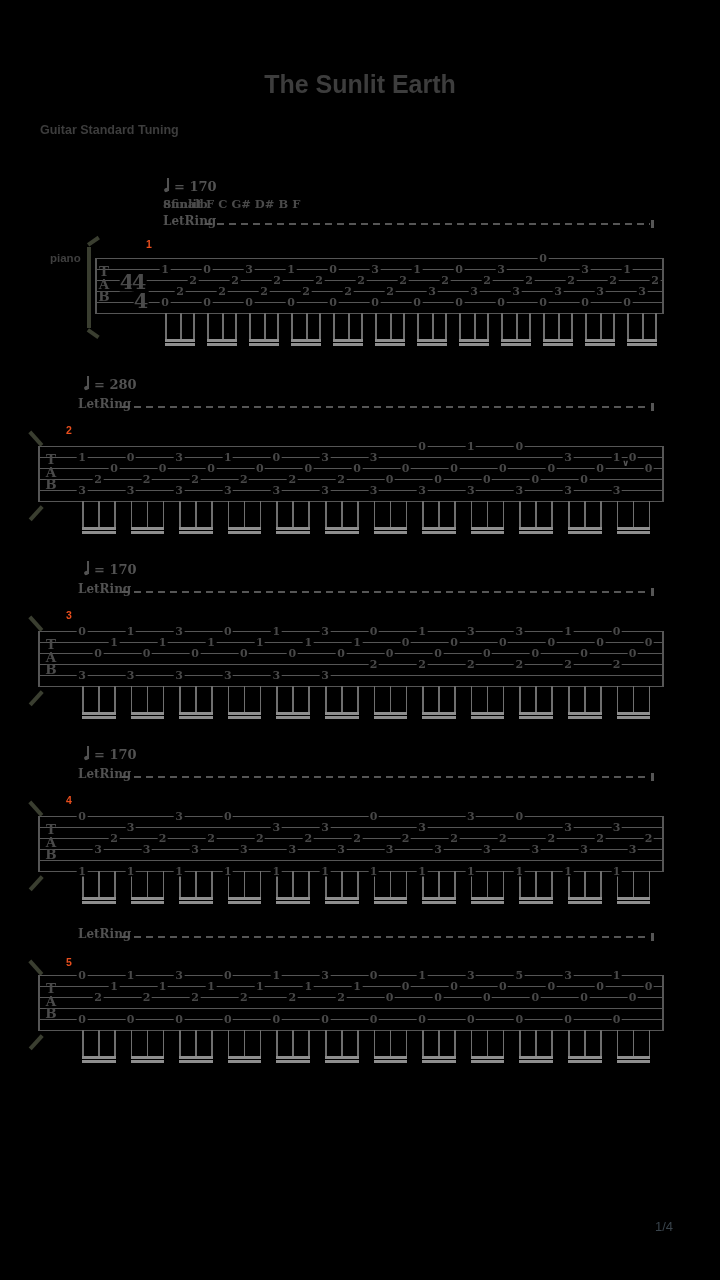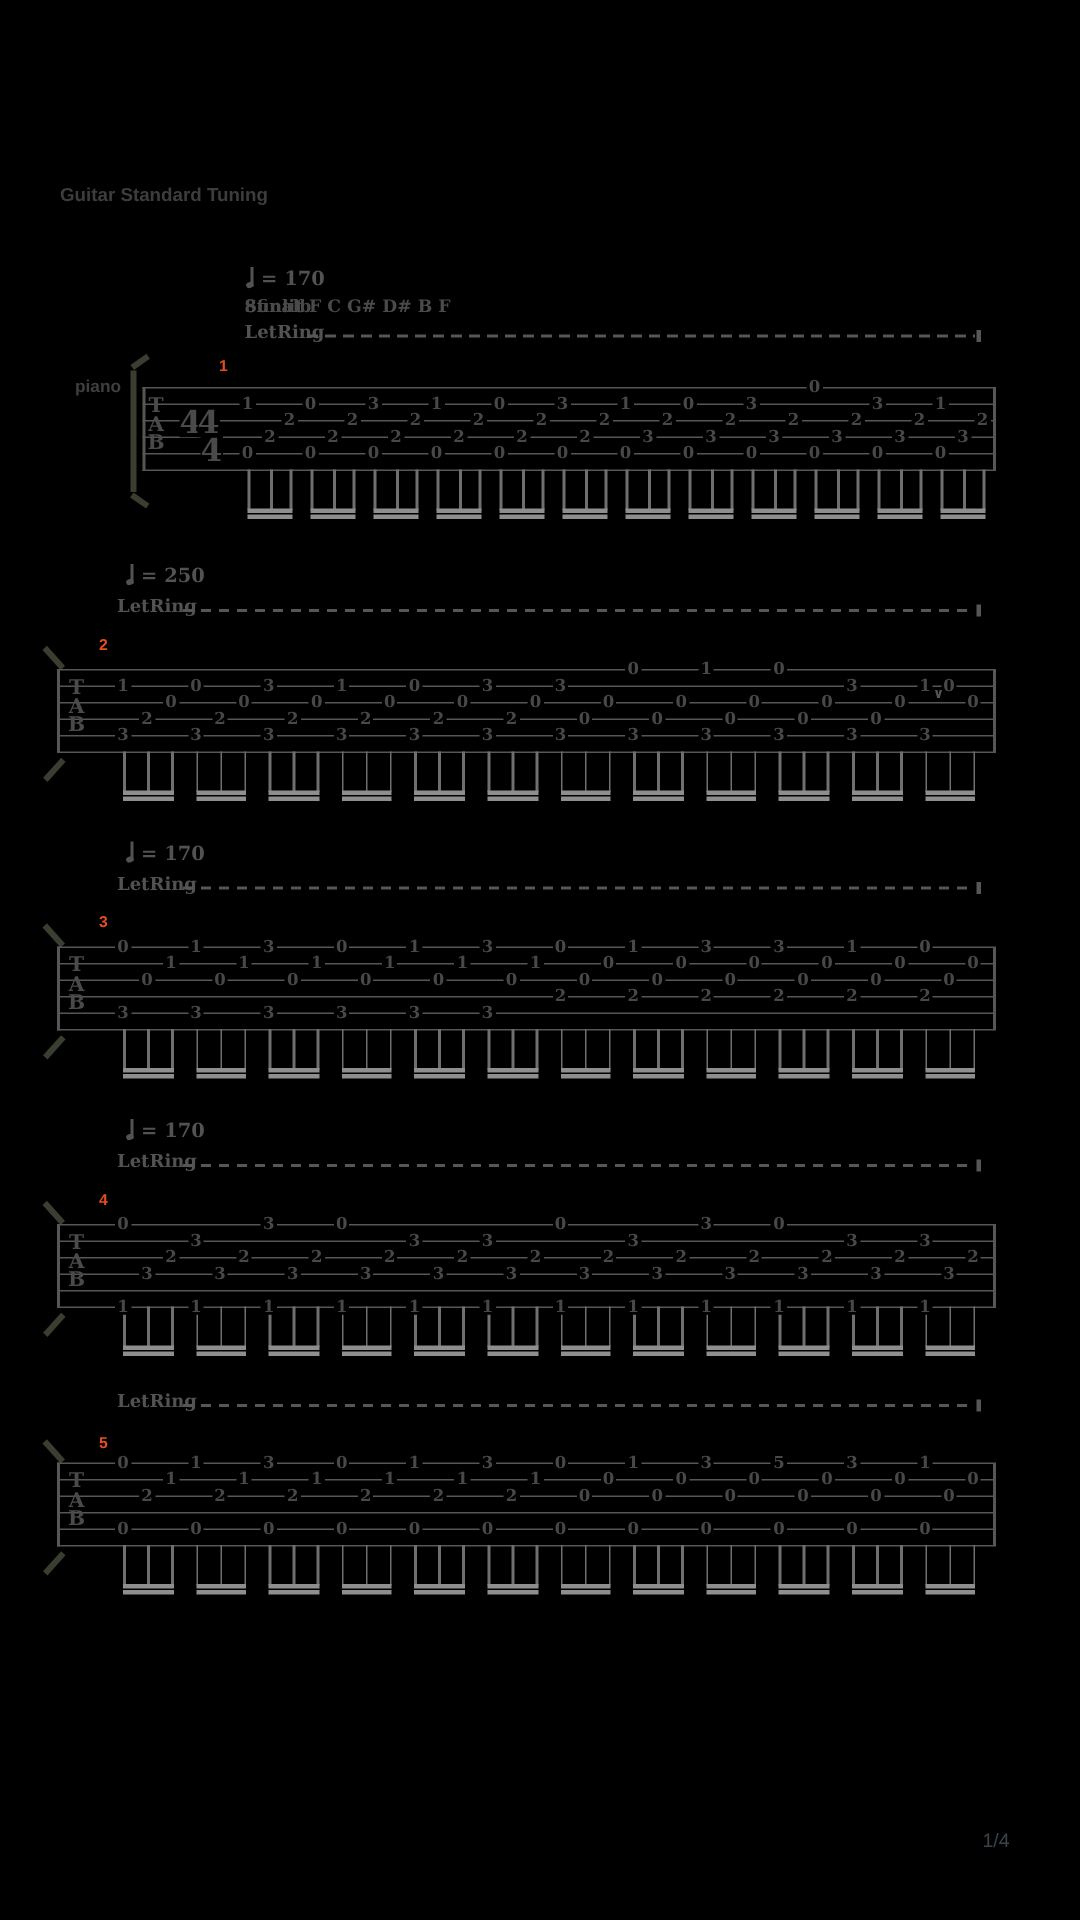--- a/index.html
+++ b/index.html
@@ -26,20 +26,21 @@
   .vmark{font-size:9px;font-weight:700;transform:translate(-50%,-50%);}
   #pageind{font-family:"Liberation Sans", sans-serif;font-size:13px;}
   .piano{font-family:"Liberation Sans", sans-serif;font-size:11.5px;font-weight:700;}
   .nglyph-stem{width:2px;height:13px;}
   .nglyph-head{width:5px;height:3.5px;border-radius:50%;transform:rotate(-20deg);}
 </style>
 </head>
 <body>
 
 <div id="page">
+  <div id="title" class="abs" style="color: rgb(61, 61, 61);">The Sunlit Earth</div>
   <div id="subtitle" class="abs" style="color: rgb(61, 61, 61);">Guitar Standard Tuning</div>
   <div id="systems-root" class="abs" style="left:0;top:0;width:720px;height:1280px;">
       <div class="abs" style="left: 87px; top: 247px; width: 3.5px; height: 81px; background: rgb(58, 62, 48);"></div>
       <div class="abs" style="left: 88px; top: 243px; width: 13px; height: 3.5px; background: rgb(58, 62, 48); transform: rotate(-35deg); transform-origin: left center;"></div>
       <div class="abs" style="left: 88px; top: 328px; width: 13px; height: 3.5px; background: rgb(58, 62, 48); transform: rotate(35deg); transform-origin: left center;"></div>
       <div class="abs piano" style="left: 50px; top: 252px; color: rgb(63, 63, 63);">piano</div>
       <div class="abs staff-line" style="left: 95px; top: 258px; width: 567px; background: rgb(86, 86, 86);"></div>
       <div class="abs staff-line" style="left: 95px; top: 269px; width: 567px; background: rgb(86, 86, 86);"></div>
       <div class="abs staff-line" style="left: 95px; top: 280px; width: 567px; background: rgb(86, 86, 86);"></div>
       <div class="abs staff-line" style="left: 95px; top: 291px; width: 567px; background: rgb(86, 86, 86);"></div>
@@ -178,21 +179,21 @@
       <div class="abs staff-line" style="left: 38px; top: 479px; width: 624px; background: rgb(86, 86, 86);"></div>
       <div class="abs staff-line" style="left: 38px; top: 490px; width: 624px; background: rgb(86, 86, 86);"></div>
       <div class="abs staff-line" style="left: 38px; top: 501px; width: 624px; background: rgb(86, 86, 86);"></div>
       <div class="abs barline" style="left: 38px; top: 446px; height: 56px; background: rgb(86, 86, 86);"></div>
       <div class="abs barline" style="left: 662px; top: 446px; height: 56px; background: rgb(86, 86, 86);"></div>
       <div class="abs tabletter" style="left: 51px; top: 459px; color: rgb(74, 74, 74);">T</div>
       <div class="abs tabletter" style="left: 51px; top: 471.5px; color: rgb(74, 74, 74);">A</div>
       <div class="abs tabletter" style="left: 51px; top: 484px; color: rgb(74, 74, 74);">B</div>
       <div class="abs nglyph-stem" style="left: 87px; top: 376px; background: rgb(82, 82, 82);"></div>
       <div class="abs nglyph-head" style="left: 84px; top: 386px; background: rgb(82, 82, 82);"></div>
-      <div class="abs tempo-text" style="left: 94px; top: 377px; color: rgb(82, 82, 82);">= 250</div>
+      <div class="abs tempo-text" style="left: 94px; top: 377px; color: rgb(82, 82, 82);">= 280</div>
       <div class="abs letring" style="left: 78px; top: 397px; color: rgb(82, 82, 82);">LetRing</div>
       <div class="abs dash" style="left: 122px; top: 406px; width: 528px; background: repeating-linear-gradient(to right, rgb(86, 86, 86) 0px, rgb(86, 86, 86) 7px, transparent 7px, transparent 12px);"></div>
       <div class="abs" style="left: 651px; top: 403px; width: 2.5px; height: 8px; background: rgb(86, 86, 86);"></div>
       <div class="abs redno" style="left: 66px; top: 424px; color: rgb(232, 78, 29);">2</div>
       <div class="abs stem" style="left: 82px; top: 501px; height: 27px; background: rgb(111, 111, 111);"></div>
       <div class="abs stem" style="left: 98px; top: 501px; height: 27px; background: rgb(111, 111, 111);"></div>
       <div class="abs stem" style="left: 114px; top: 501px; height: 27px; background: rgb(111, 111, 111);"></div>
       <div class="abs beam" style="left: 82px; top: 527px; width: 33.5px; background: rgb(142, 142, 142);"></div>
       <div class="abs beam" style="left: 82px; top: 531px; width: 33.5px; background: rgb(142, 142, 142);"></div>
       <div class="abs note" style="left: 82px; top: 457px; color: rgb(72, 72, 72);">1</div>

